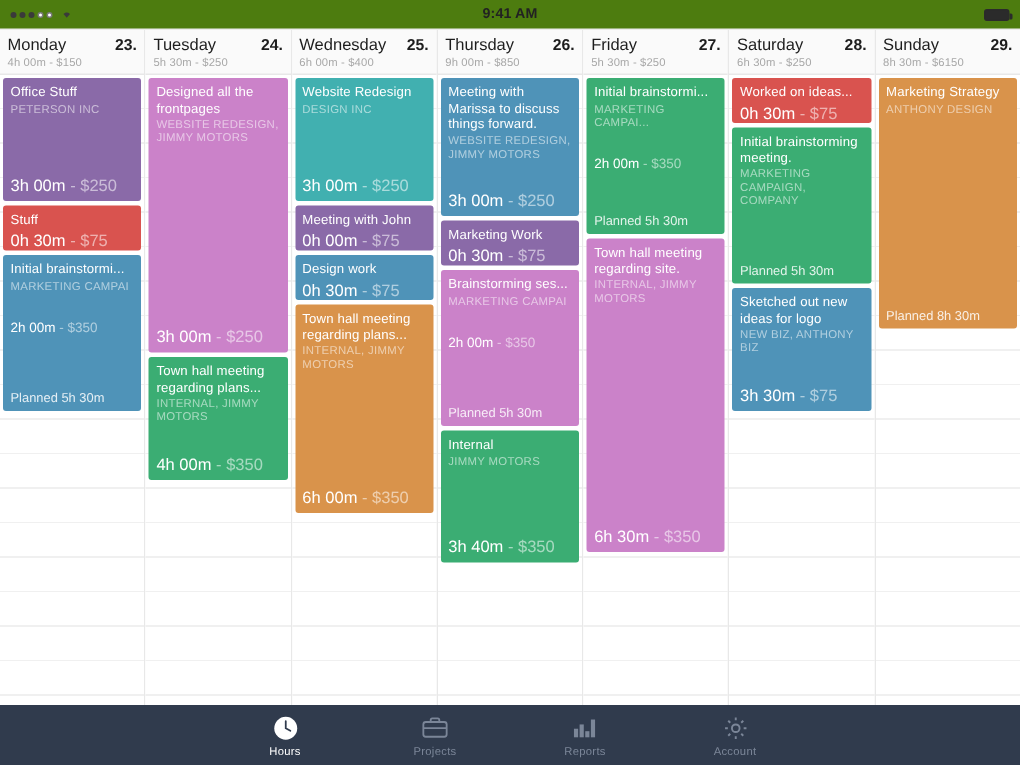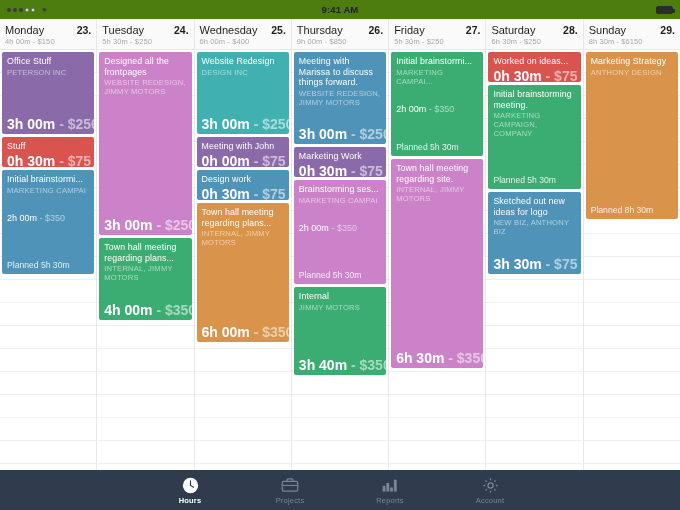--- a/index.html
+++ b/index.html
@@ -117,24 +117,23 @@
     color:#ffffff; letter-spacing:0.1px;
   }
   .ev .ev-client {
     font-size: 7.6px; line-height: 9px;
     color: rgba(255,255,255,0.55);
     letter-spacing:0.2px; margin-top:1px;
     text-transform: uppercase;
   }
   .ev .ev-foot {
     margin-top: auto;
-    font-size: 14px; line-height: 11px;
+    font-size: 11px; line-height: 11px;
     padding-top: 3px;
     white-space: nowrap;
-    font-weight: bold;
   }
   .ev .ev-dur { color:#ffffff; }
   .ev .ev-amt { color: rgba(255,255,255,0.55); }
   .ev.inline .ev-foot { margin-top: 1px; }
 
   
   .ev.planned {
     background-image:
       repeating-linear-gradient(to bottom, rgba(255,255,255,0.10) 0px, rgba(255,255,255,0.10) 1px, rgba(255,255,255,0) 1px, rgba(255,255,255,0) 18px),
       repeating-linear-gradient(to right, rgba(255,255,255,0.10) 0px, rgba(255,255,255,0.10) 1px, rgba(255,255,255,0) 1px, rgba(255,255,255,0) 18px);
@@ -157,21 +156,21 @@
     display: flex; align-items: stretch;
     padding: 0 140px;
   }
   .tab {
     flex: 1 1 0; display:flex; flex-direction:column;
     align-items:center; justify-content:center; gap:1px;
     cursor:pointer;
   }
   .tab .tab-icon { height: 19px; display:flex; align-items:center; justify-content:center; }
   .tab .tab-label { font-size: 7.5px; color:#7b8698; letter-spacing:0.2px; }
-  .tab.active .tab-label { color:#ffffff; font-weight:bold; }
+  .tab.active .tab-label { color:#ffffff; font-weight:normal; }
 </style>
 </head>
 <body>
 
 <div id="app">
 
   <div class="statusbar">
     <div class="sb-left">
       <span class="dots">
         <i class="dot"></i>

